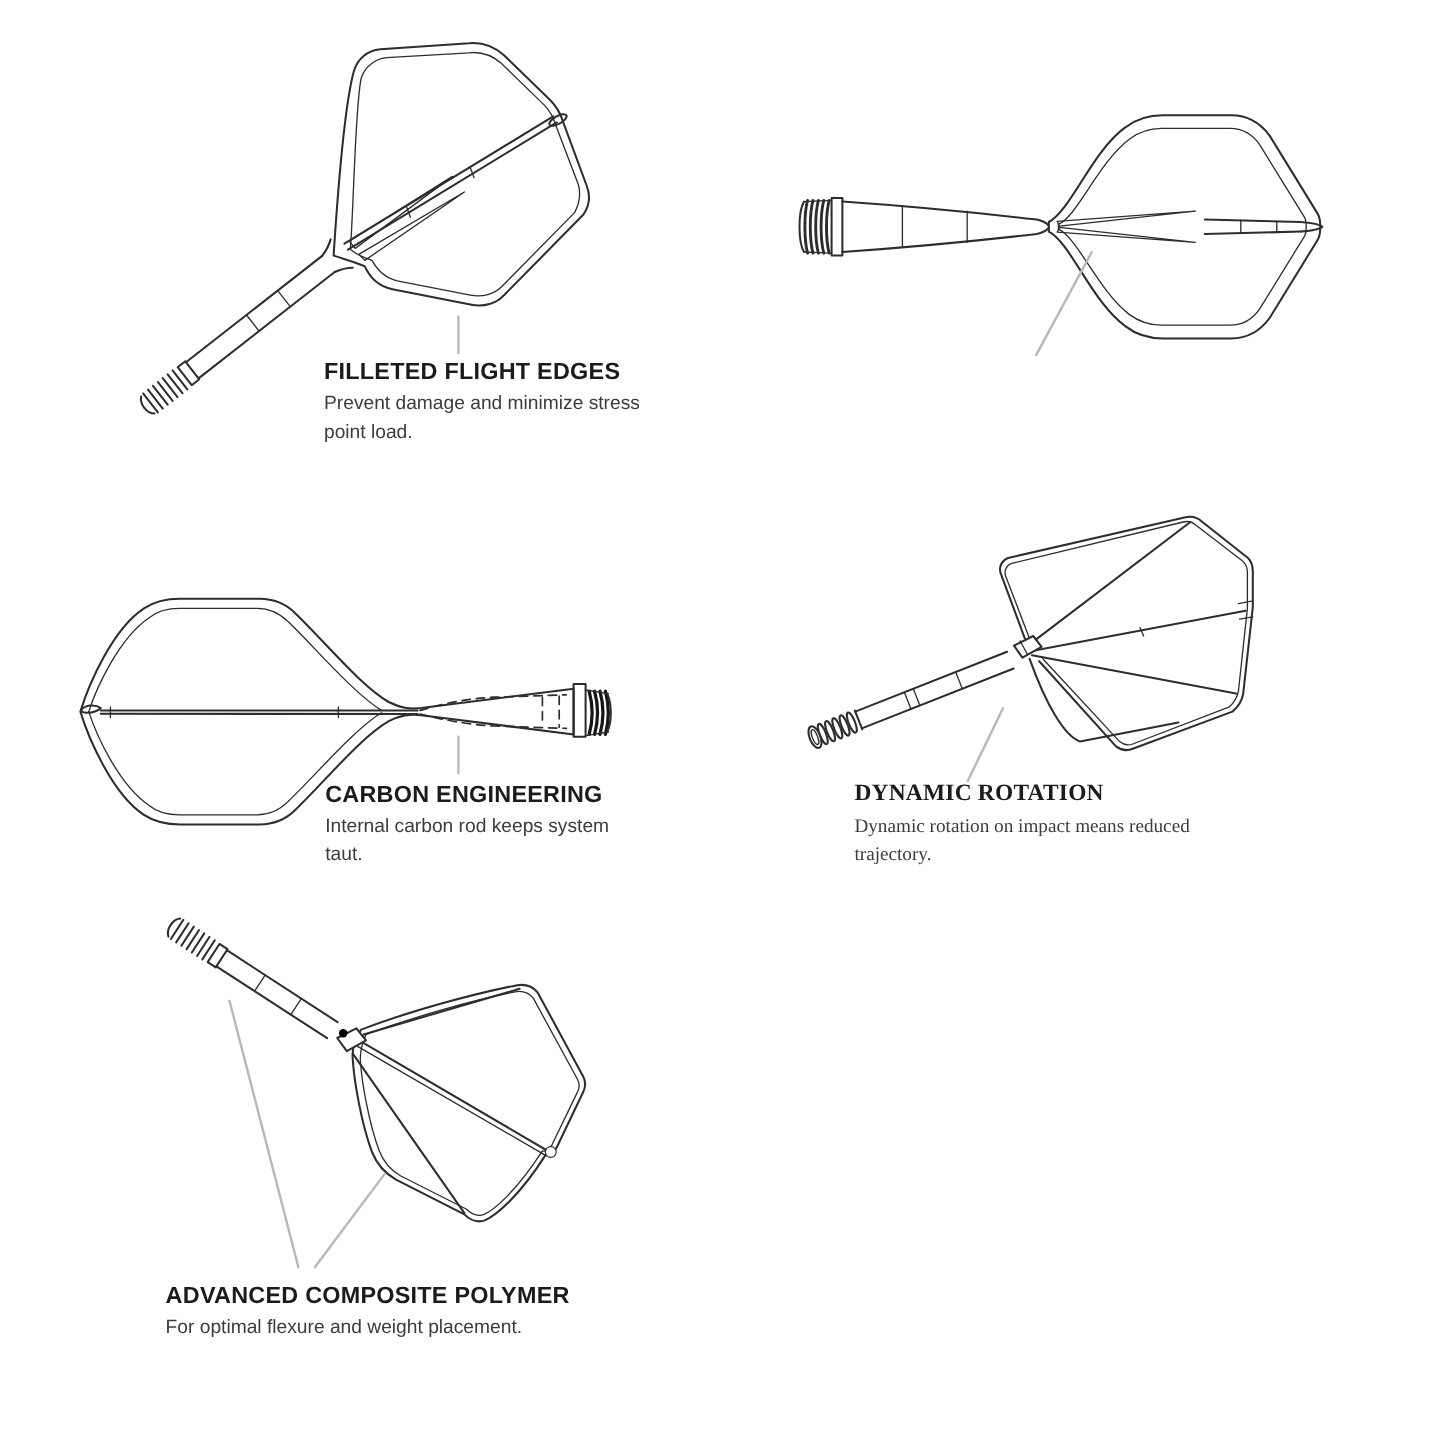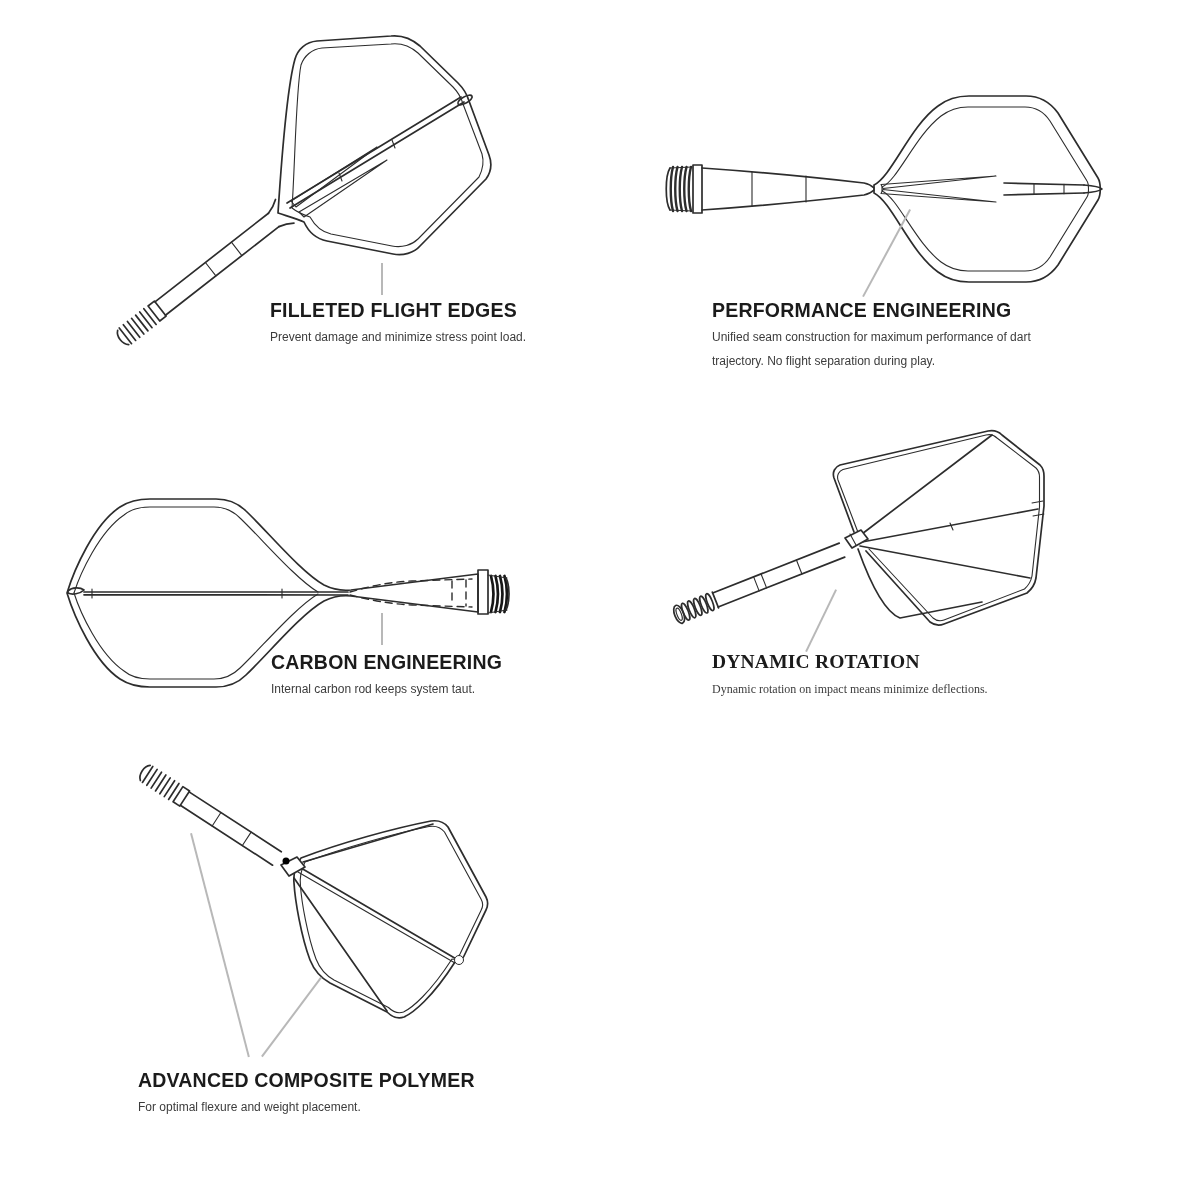--- a/index.html
+++ b/index.html
@@ -13,21 +13,21 @@
   svg .thin{stroke-width:1.1;}
   svg .dark{stroke:#161616;stroke-width:2.7;}
   svg .dash{stroke-width:1.4;stroke-dasharray:7 5;}
   svg .wfill{fill:#ffffff;}
   .leader{position:absolute;background:#b8b8b8;}
   .leader.v{width:1.5px;}
   .leader.d{height:1.5px;transform-origin:0 0;}
   .txt{position:absolute;}
   .txt h3{margin:0 0 3px 0;font-size:19.5px;line-height:24px;font-weight:700;
           color:#1b1b1b;letter-spacing:.2px;}
-  .txt p{margin:0;font-size:12px;line-height:24px;font-weight:400;color:#3c3c3c;}
+  .txt p{margin:0;font-size:16px;line-height:24px;font-weight:400;color:#3c3c3c;}
 </style>
 </head>
 <body>
 
 <div class="canvas">
 
   <section class="feature" style="left:60px;top:10px;width:500px;height:390px;">
     <svg class="illus" style="left:15px;top:5px;" width="440" height="350" viewBox="0 0 440 350">
       <g>
         <path d="M 203,198 C 206,152 212,72 220,44 C 223,34 231,27 242,26 L 316,21 C 327,20 337,24 345,31 L 383,68 C 388,73 392,79 394,86 L 414,140 C 417,148 416,157 411,164 L 345,231 C 339,238 328,241 318,239 L 252,226 C 242,224 234,218 229,207 C 223,204 212,201 203,198 Z"></path>
@@ -78,24 +78,20 @@
       </g>
       <g>
         <path class="thin" d="M 221,96.5 L 336,88 L 223,100.5 Z"></path>
         <path class="thin" d="M 221,105.5 L 336,114 L 223,101.5 Z"></path>
         <path d="M 344,95 L 424,97 M 344,107 L 424,105"></path>
         <path d="M 424,97 C 436,98 441,100 442,101 C 441,102 436,104 424,105"></path>
         <path class="thin" d="M 374,95.5 L 374,106.5 M 404,96.2 L 404,105.8"></path>
       </g>
     </svg>
     <div class="leader d" style="left:269px;top:125px;width:99px;transform:rotate(118.4deg);"></div>
-    <div class="txt" style="left:70px;top:213px;width:350px;">
-      <h3>PERFORMANCE ENGINEERING</h3>
-      <p>Unified seam construction for maximum performance of dart trajectory. No flight separation during play.</p>
-    </div>
   </section>
 
   <section class="feature" style="left:55px;top:490px;width:480px;height:250px;">
     <svg class="illus" style="left:5px;top:2px;" width="450" height="205" viewBox="0 0 450 205">
       <g>
         <path d="M 7,101 C 14,78 34,32 60,15 C 69,9 79,7 90,7 L 156,7 C 168,7 178,11 186,19 C 209,41 241,80 264,93 C 274,98 281,99 291,98 L 418,82 L 418,120 L 291,104 C 281,103 274,104 264,109 C 241,122 209,161 186,183 C 178,191 168,195 156,195 L 90,195 C 79,195 69,193 60,187 C 34,170 14,124 7,101 Z"></path>
         <path class="thin" d="M 14,101 C 20,82 39,40 64,23 C 71,17 80,15 90,15 L 154,15 C 164,15 173,19 180,26 C 202,47 236,87 258,100"></path>
         <path class="thin" d="M 14,101 C 20,120 39,162 64,179 C 71,185 80,187 90,187 L 154,187 C 164,187 173,183 180,176 C 202,155 236,115 258,102"></path>
       </g>
       <g>
@@ -148,21 +144,21 @@
         <ellipse cx="169" cy="0" rx="2.6" ry="9"></ellipse>
         <ellipse cx="175.5" cy="0" rx="2.6" ry="9"></ellipse>
         <ellipse cx="182" cy="0" rx="2.6" ry="9"></ellipse>
         <ellipse cx="189" cy="0" rx="4.5" ry="9.5"></ellipse>
         <ellipse class="thin" cx="189" cy="0" rx="2.2" ry="6.5"></ellipse>
       </g>
     </svg>
     <div class="leader d" style="left:197px;top:174px;width:69px;transform:rotate(115.8deg);"></div>
     <div class="txt" style="left:72px;top:234px;width:320px;font-family:Liberation Serif, serif;">
       <h3>DYNAMIC ROTATION</h3>
-      <p>Dynamic rotation on impact means minimize deflections.</p>
+      <p>Dynamic rotation on impact means reduced trajectory.</p>
     </div>
   </section>
 
   <section class="feature" style="left:110px;top:748px;width:480px;height:400px;">
     <svg class="illus" style="left:5px;top:2px;" width="400" height="290" viewBox="0 0 400 290">
       <g>
         <path d="M 186,108 C 225,93 280,78 316,71 C 323,70 329,72 333,77 L 371,147 C 373,151 373,156 371,160 L 349,206 C 347,210 344,213 340,212 C 317,248 298,263 289,267 C 283,269 277,267 272,262 L 215,233 C 206,228 199,220 195,210 C 186,186 180,150 179,133 C 178,124 181,114 186,108 Z"></path>
         <path class="thin" d="M 190,112 C 228,98 281,83 314,76.5 C 320,75.5 326,77.5 329.5,82 L 366,149 C 368,152.5 368,157 366,160.5 L 345,204 C 343,207.5 340.5,210 337,209 C 315,243 297,258 288.5,262 C 283,264 278,262 273.5,257.5 L 219,230 C 211,225.5 204.5,218 201,209 C 192.5,186 186.5,152 185.5,136 C 184.5,128 187,118 190,112 Z"></path>
         <path d="M 186,118 L 343,210"></path>
         <path class="thin" d="M 183,122 L 340,213"></path>

